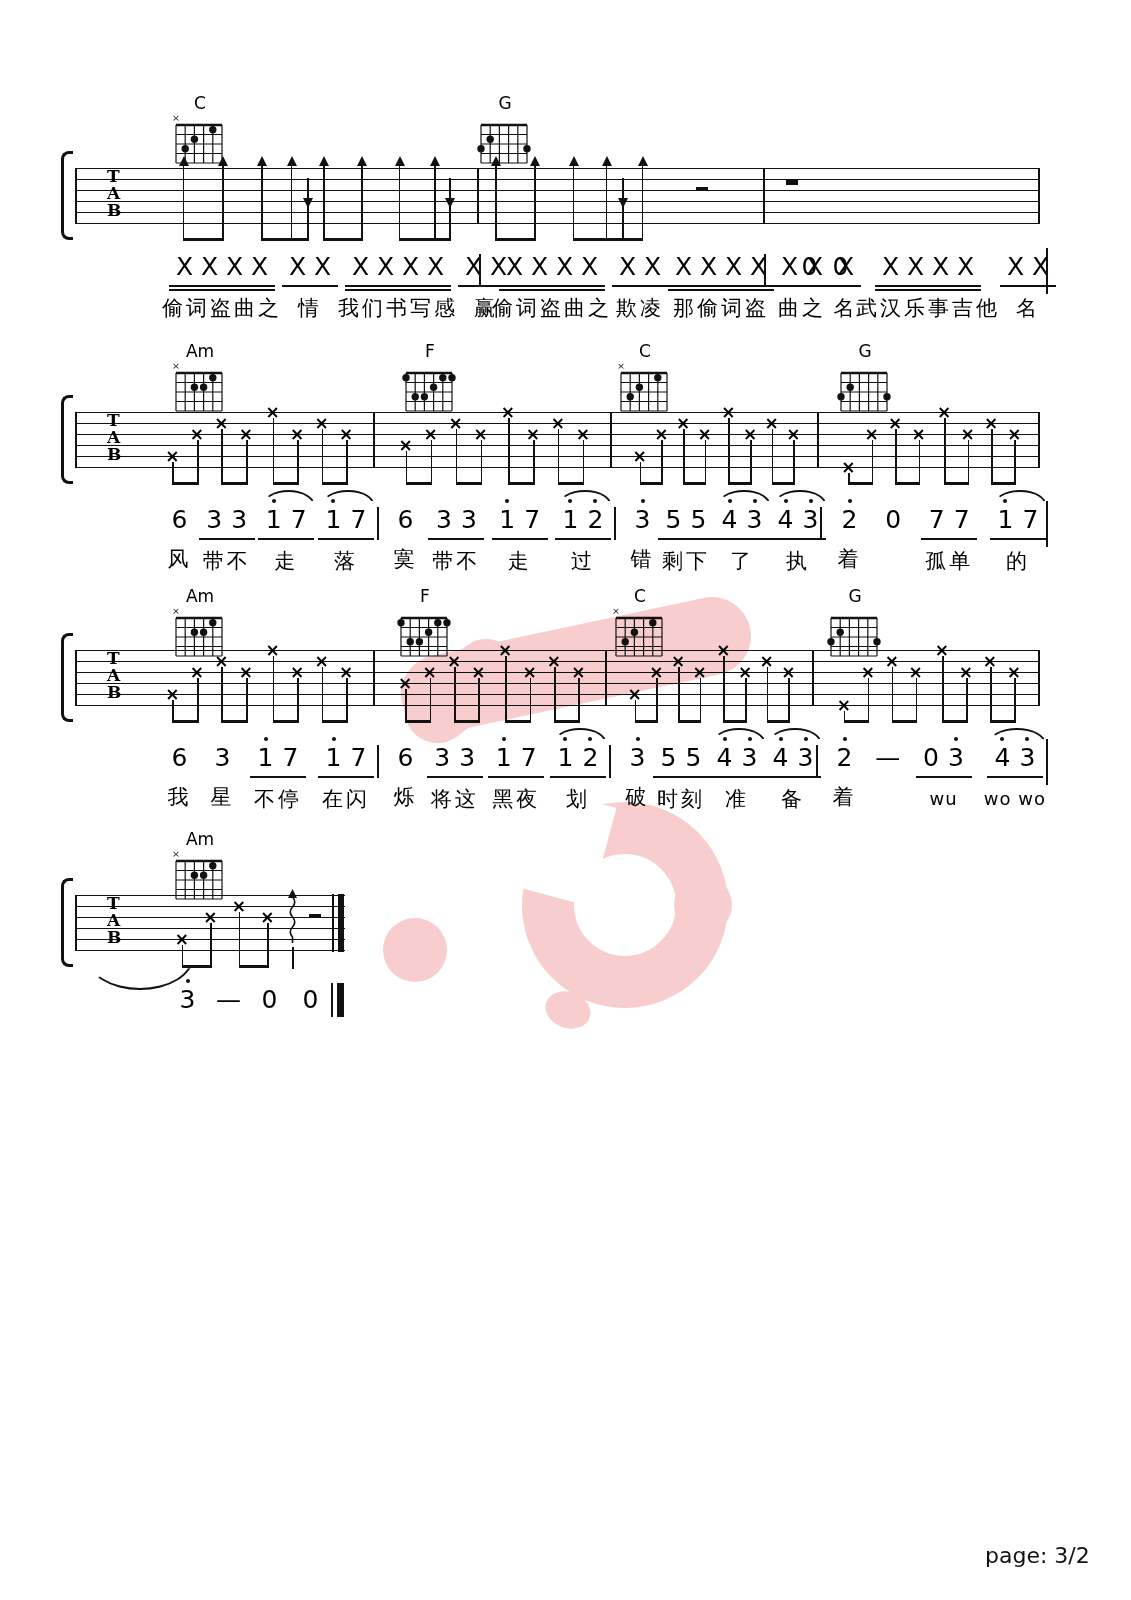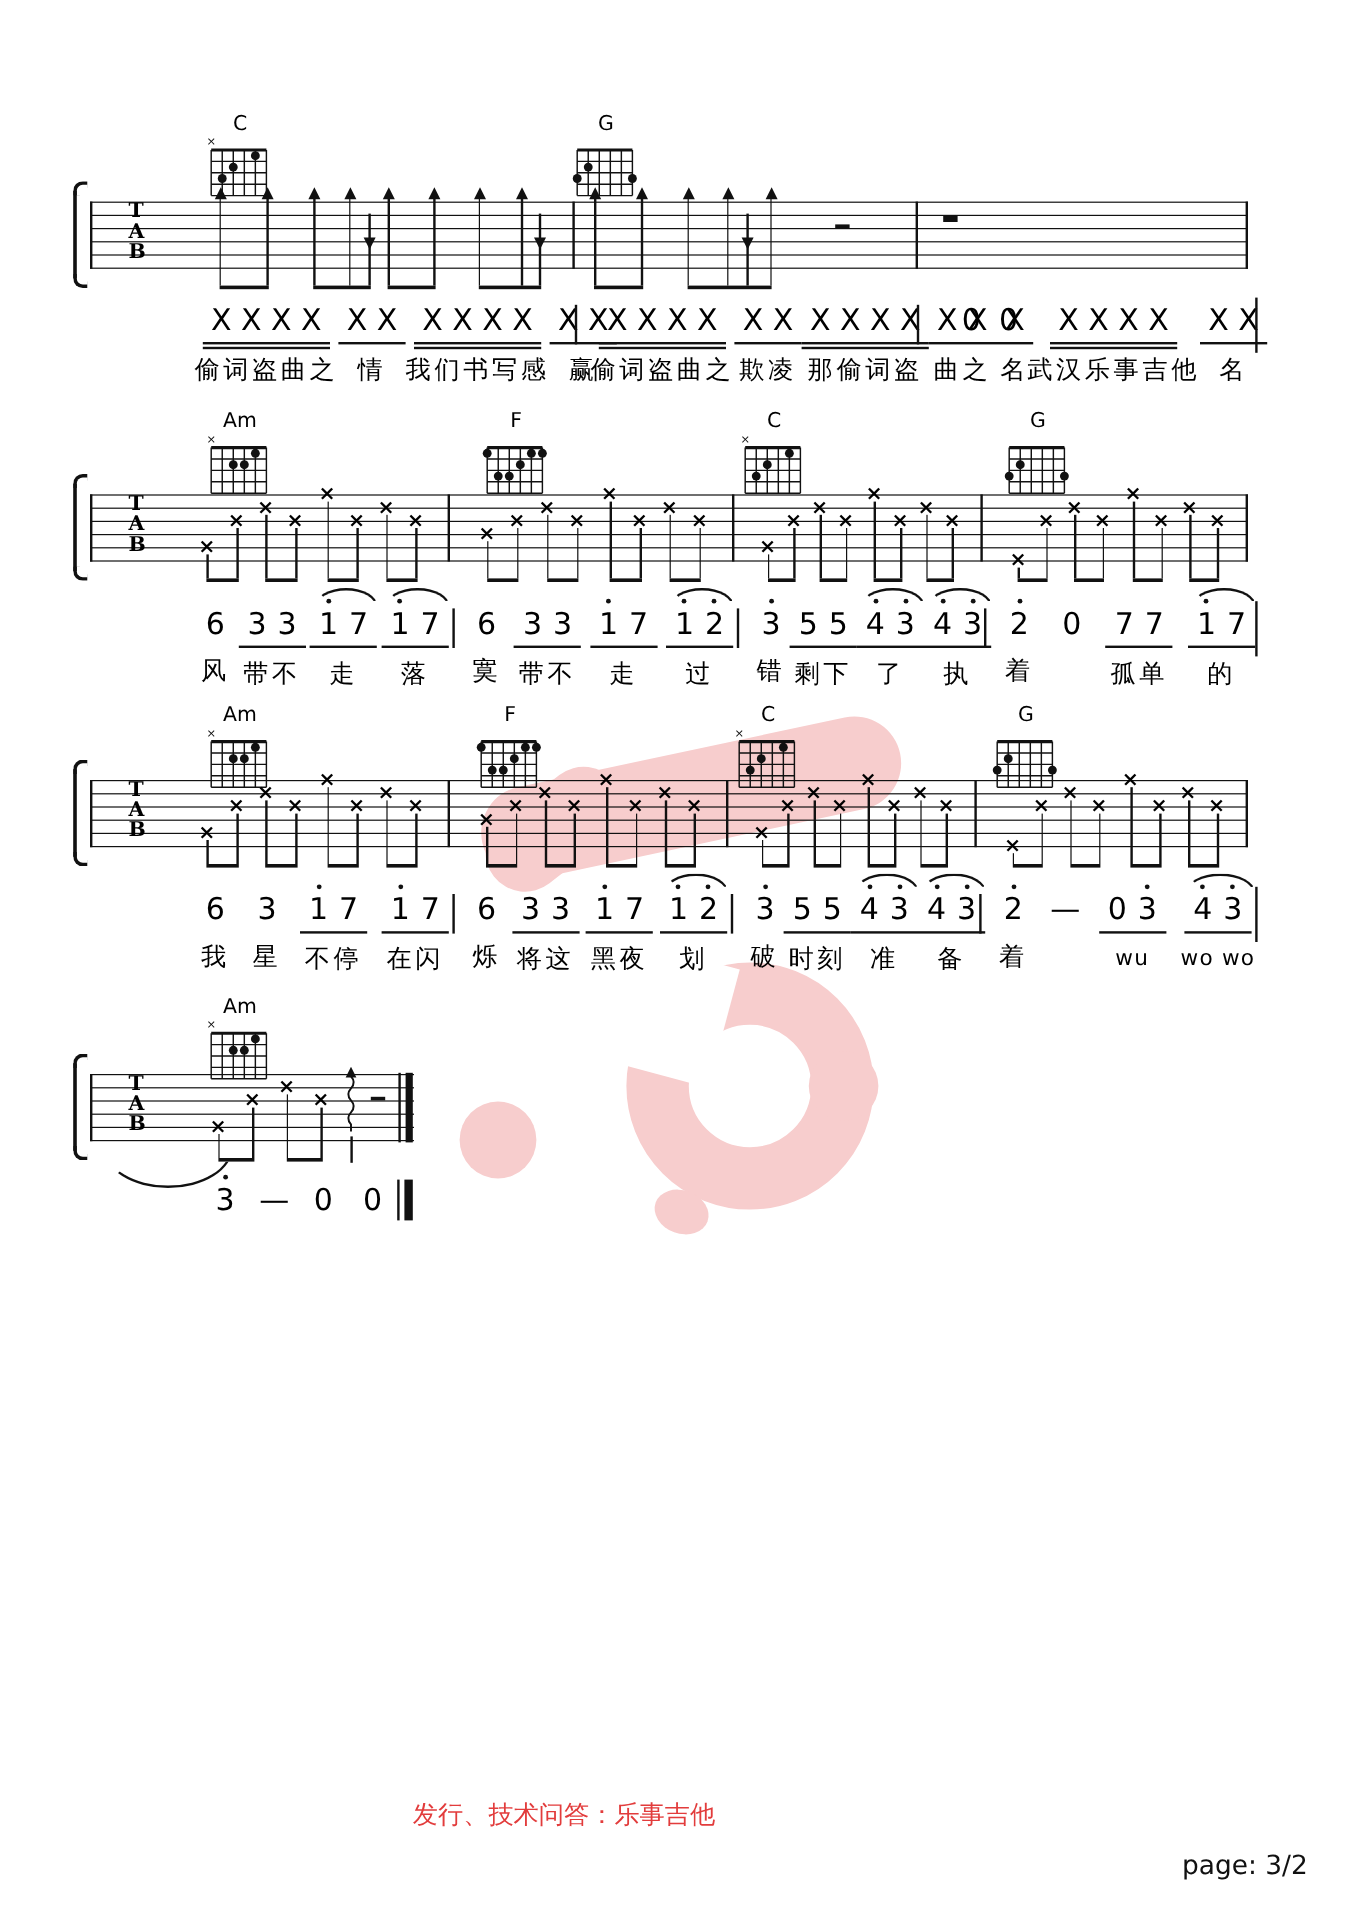--- a/index.html
+++ b/index.html
@@ -960,15 +960,14 @@
         </div>
         <div class="lyr"></div>
       </div>
     </div>
     <div class="tiearc" style="left: 86px; top: 956px; width: 104px; height: 30px;"></div>
     <div class="vln" style="left: 331px; top: 983px; height: 34px;"></div>
     <div class="rrect" style="left: 337px; top: 983px; width: 6.5px; height: 34px;"></div>
   </div>
 
 <div class="footer">
-  <div>发行、技术问答：乐事吉他</div>
 </div>
 <div class="pagenum">page: 3/2</div>
 
 </body></html>

